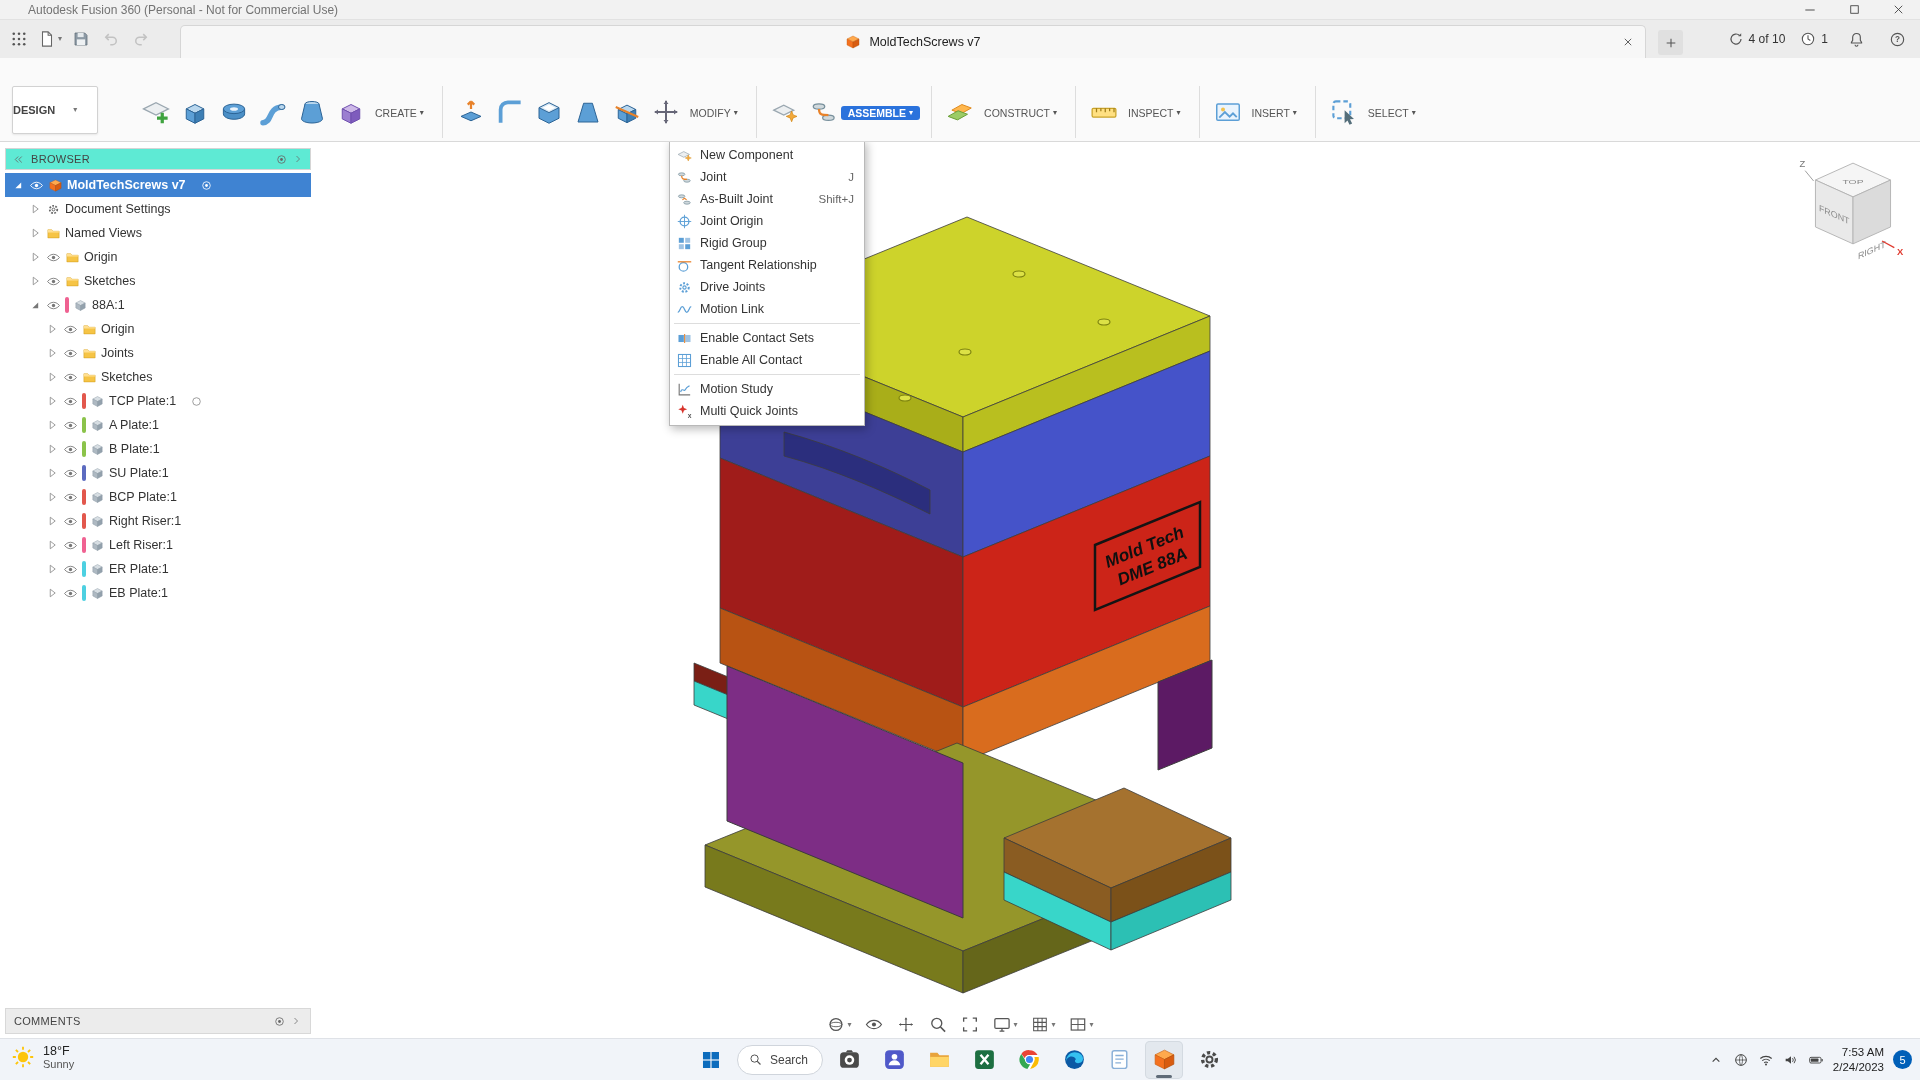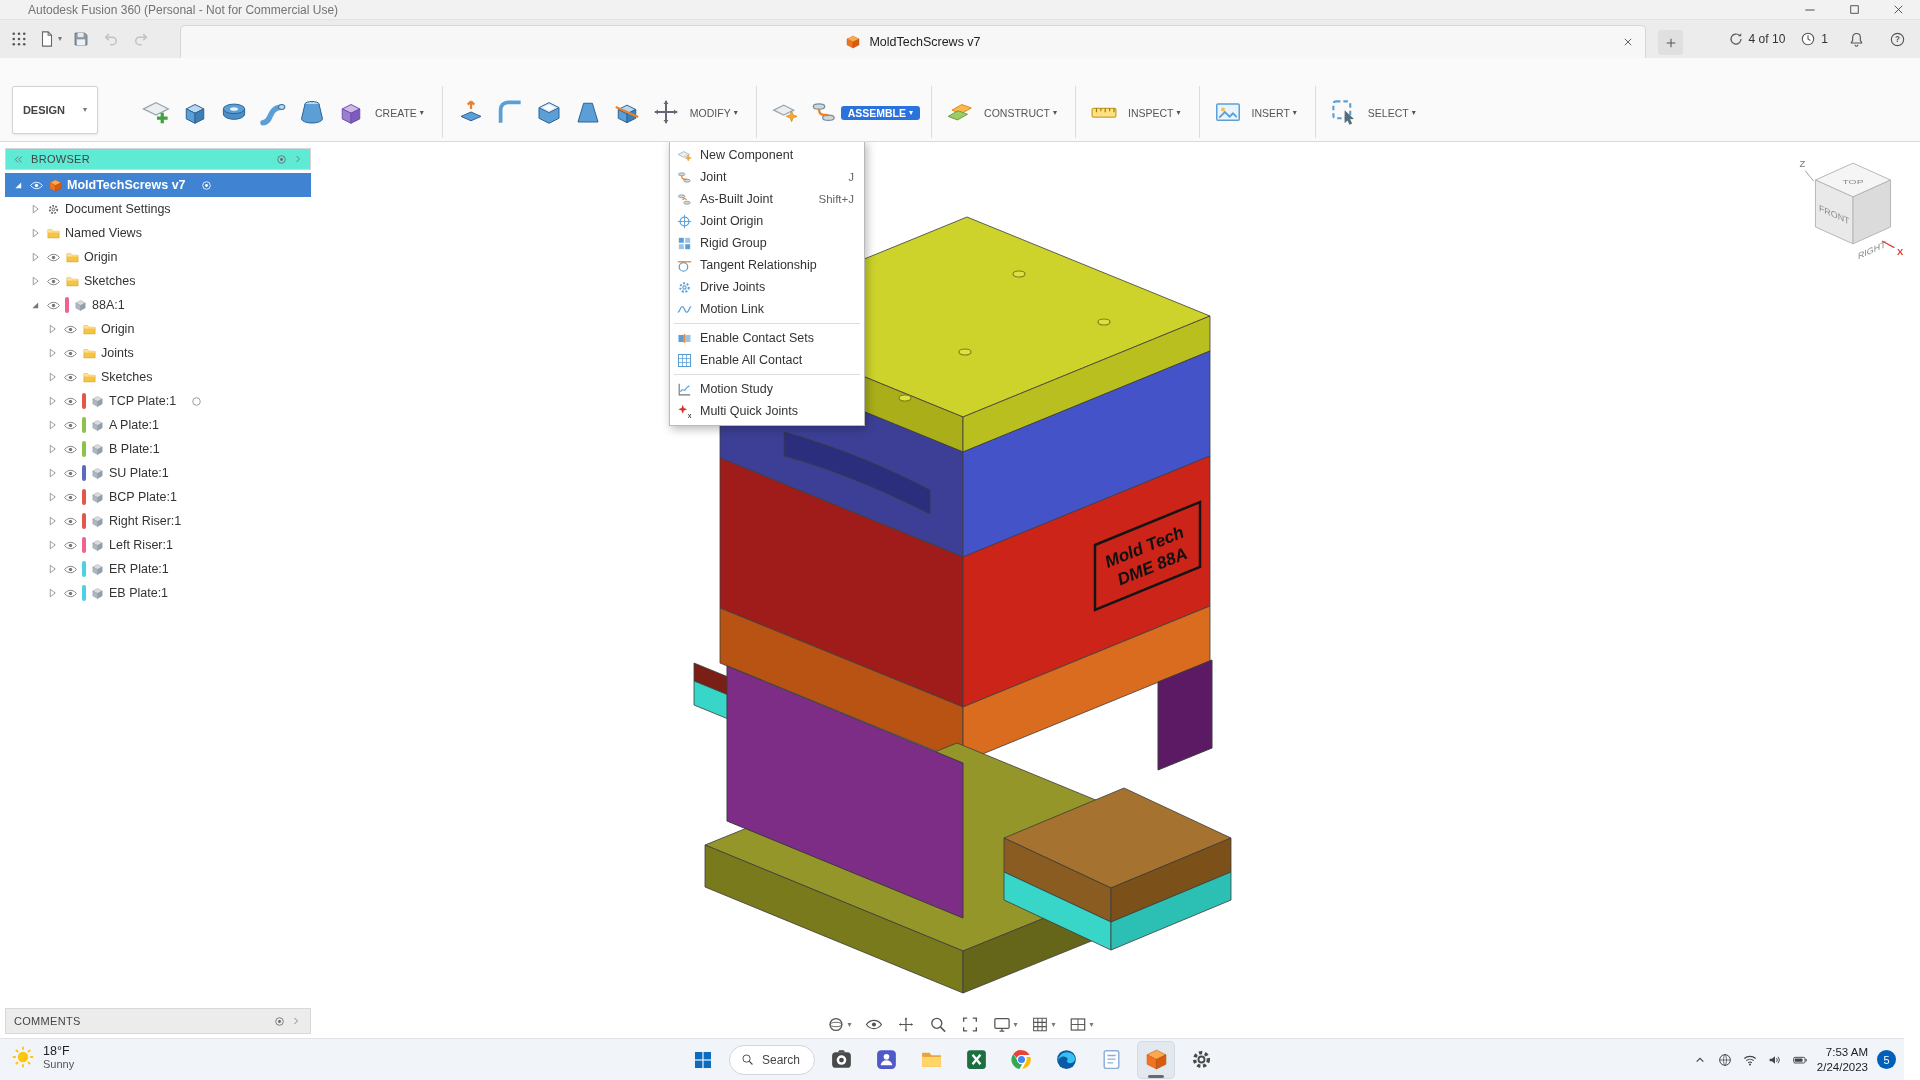--- a/index.html
+++ b/index.html
@@ -30,21 +30,21 @@
   .qstat{display:flex;align-items:center;gap:5px;}
 
   
   .ribbon{position:absolute;left:0;top:58px;right:0;height:84px;background:#fafafa;
     border-bottom:1px solid #d9d9d9;z-index:50;}
   .ribbon-tabs{display:flex;gap:2px;padding-left:128px;height:24px;align-items:flex-end;}
   .rtab{font-size:11px;color:#555;padding:4px 11px;letter-spacing:.3px;}
   .rtab.active{color:#0a67be;font-weight:bold;background:#e4f0fb;border-radius:3px 3px 0 0;}
   .workspace-btn{position:absolute;left:12px;top:28px;width:86px;height:48px;background:#fff;
     border:1px solid #d2d2d2;border-radius:2px;box-shadow:0 1px 2px rgba(0,0,0,.08);
-    display:flex;align-items:center;justify-content:center;gap:18px;font-size:11px;font-weight:bold;color:#444;}
+    display:flex;align-items:center;gap:18px;font-size:11px;font-weight:bold;color:#444;}
   #toolbar-groups{position:absolute;left:130px;top:24px;display:flex;height:60px;}
   .tgroup{display:flex;align-items:center;padding:0 9px;}
   .tg-icons{height:42px;display:flex;align-items:center;gap:5px;}
   .tg-icon{width:34px;height:34px;display:flex;align-items:center;justify-content:center;border-radius:3px;}
   .tg-label{font-size:10.5px;color:#555;display:flex;align-items:center;gap:3px;margin-top:1px;padding:1px 7px;border-radius:3px;white-space:nowrap;}
   .tg-label.active{background:#2a72dc;color:#fff;font-weight:bold;}
   .tg-label .chev{color:inherit;}
   .tg-sep{width:1px;background:#ddd;margin:4px 2px;}
 
   
@@ -75,21 +75,21 @@
 
   
   .comments-bar{position:absolute;left:5px;top:1008px;width:306px;height:26px;background:#ececec;
     border:1px solid #d8d8d8;display:flex;align-items:center;gap:0;padding:0 8px;font-size:11px;color:#444;z-index:15;letter-spacing:.3px;}
 
   
   .nav-dock{position:absolute;left:50%;top:1013px;transform:translateX(-50%);display:flex;align-items:center;gap:9px;z-index:15;}
   .nav-item{display:flex;align-items:center;gap:2px;padding:2px;}
 
   
-  .taskbar{position:absolute;left:0;right:16px;bottom:0;height:42px;background:#f1f4f9;border-top:1px solid #dfe2e7;z-index:70;}
+  .taskbar{position:absolute;left:0;right:0;bottom:0;height:42px;background:#f1f4f9;border-top:1px solid #dfe2e7;z-index:70;}
   .tb-weather{position:absolute;left:10px;top:5px;display:flex;align-items:center;gap:7px;}
   .tbw-temp{font-size:12.5px;color:#222;}
   .tbw-cond{font-size:11px;color:#555;}
   .tb-center{position:absolute;left:50%;top:0;height:100%;transform:translateX(-50%);display:flex;align-items:center;gap:7px;}
   .tb-app{width:38px;height:38px;border-radius:5px;display:flex;align-items:center;justify-content:center;position:relative;}
   .tb-app.active{background:#e3e8ee;box-shadow:inset 0 0 0 1px #d4dae1;}
   .tb-app.active::after{content:"";position:absolute;bottom:1px;left:11px;width:16px;height:3px;border-radius:2px;background:#5f6b78;}
   .search-pill{height:30px;padding:0 14px 0 10px;border-radius:16px;background:#fff;border:1px solid #d0d5dc;
     display:flex;align-items:center;gap:7px;font-size:12px;color:#444;}
   .tb-tray{position:absolute;right:8px;top:0;height:100%;display:flex;align-items:center;gap:9px;}

